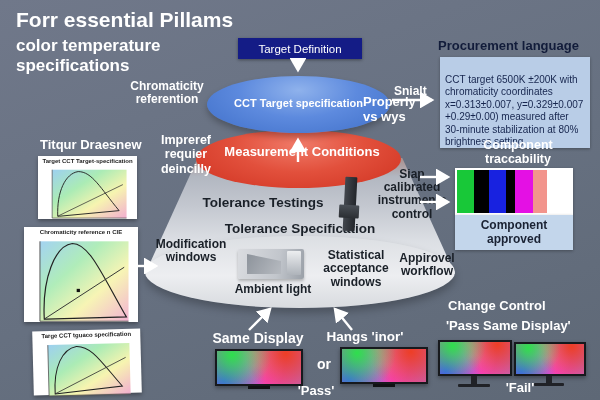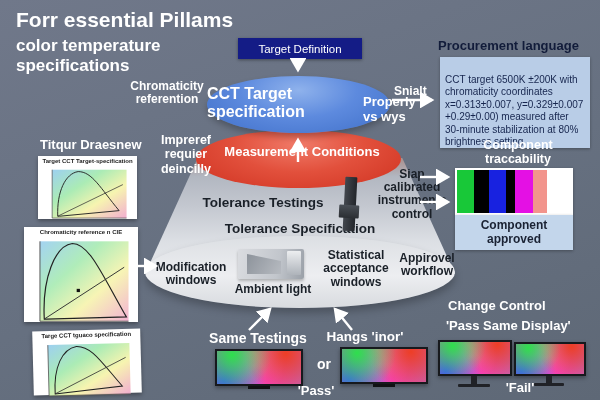--- a/index.html
+++ b/index.html
@@ -12,41 +12,41 @@
 
   .title{left:16px;top:8px;width:260px;font-size:21px;font-weight:bold;color:#fff;}
   .subtitle{left:16px;top:36px;width:210px;font-size:17px;font-weight:bold;color:#fff;line-height:1.15;}
 
   .target-box{left:238px;top:38px;width:124px;height:21px;background:#141c86;color:#fff;
     font-size:11.5px;font-weight:normal;display:flex;align-items:center;justify-content:center;
     box-shadow:0 1px 3px rgba(0,0,0,.4);}
   .blue-disc{left:207px;top:76px;width:183px;height:57px;border-radius:50%;
     background:radial-gradient(ellipse at 50% 25%,#8fb2ec 0%,#5d8ade 45%,#3f6fc8 100%);
     box-shadow:0 4px 6px rgba(0,0,0,.25);display:flex;align-items:center;justify-content:center;}
-  .blue-disc span{color:#fff;font-weight:bold;font-size:16px;margin-top:-4px;}
+  .blue-disc span{color:#fff;font-weight:bold;font-size:11px;margin-top:-4px;}
   .red-disc{left:196px;top:130px;width:205px;height:58px;border-radius:50%;
     background:radial-gradient(ellipse at 50% 25%,#f07a68 0%,#e2503c 45%,#cf3220 100%);
     display:flex;align-items:flex-start;justify-content:center;}
   .red-disc span{color:#fff;font-weight:bold;font-size:13px;margin-top:14px;margin-left:7px;}
 
   .funnel{left:145px;top:158px;width:310px;height:116px;
     clip-path:polygon(17% 0,83% 0,100% 100%,0 100%);
     background:linear-gradient(#a98f8d 0%,#b2b7c1 16%,#c4c8d0 42%,#dcdfe4 72%,#e9ebee 100%);}
   .funnel-lip{left:145px;top:236px;width:310px;height:72px;border-radius:50%;
     background:linear-gradient(#dcdfe3 0%,#edeef1 55%,#d8dbdf 100%);
     box-shadow:0 5px 8px rgba(0,0,0,.25);}
 
   .lbl-chromaticity{left:123px;top:80px;width:88px;font-size:12px;text-align:center;line-height:1.12;}
   .lbl-snialt{left:394px;top:84px;width:50px;font-size:12px;}
   .lbl-properly{left:363px;top:95px;width:72px;font-size:13px;line-height:1.12;}
   .lbl-impreref{left:147px;top:133px;width:78px;font-size:12.5px;text-align:center;line-height:1.15;}
   .lbl-controlled{left:192px;top:195px;width:142px;font-size:13.5px;text-align:center;}
   .lbl-instruments{left:363px;top:168px;width:98px;font-size:12px;text-align:center;line-height:1.1;}
   .lbl-tolerance{left:208px;top:221px;width:184px;font-size:13.5px;text-align:center;}
-  .lbl-modification{left:147px;top:261px;width:88px;font-size:12px;text-align:center;line-height:1.12;}
+  .lbl-modification{left:147px;top:238px;width:88px;font-size:12px;text-align:center;line-height:1.12;}
   .lbl-ambient{left:231px;top:282px;width:84px;font-size:12px;text-align:center;}
   .lbl-statistical{left:314px;top:249px;width:84px;font-size:12px;text-align:center;line-height:1.12;}
   .lbl-approval{left:392px;top:252px;width:70px;font-size:12px;text-align:center;line-height:1.12;}
 
   .instrument{left:344px;top:177px;width:12px;height:54px;background:linear-gradient(90deg,#43474e,#23262b);
     transform:rotate(3deg);border-radius:1px;}
   .instrument-base{left:339px;top:205px;width:20px;height:13px;background:linear-gradient(#4a4f56,#2b2e33);
     transform:rotate(3deg);border-radius:1px;}
   .ambient-box{left:238px;top:249px;width:66px;height:30px;
     background:linear-gradient(100deg,#dadce0 0%,#c2c6cc 60%,#9aa0a8 100%);
@@ -213,21 +213,21 @@
     <div style="width:13%;background:#000"></div>
     <div style="width:15%;background:#1822e0"></div>
     <div style="width:8%;background:#000"></div>
     <div style="width:16%;background:#e410e4"></div>
     <div style="width:12%;background:#f2948c"></div>
     <div style="width:21%;background:#fff"></div>
   </div>
   <div class="abs approved-box ml">Component
 approved</div>
 
-  <div class="abs wlabel lbl-same">Same Testings</div>
+  <div class="abs wlabel lbl-same">Same Display</div>
   <div class="abs wlabel lbl-hangs">Hangs 'inor'</div>
   <div class="abs monitor monA">
       <div class="screen"></div>
     </div>
   <div class="abs wlabel lbl-or">or</div>
   <div class="abs monitor monB">
       <div class="screen"></div>
     </div>
   <div class="abs chinA"></div>
   <div class="abs chinB"></div>

